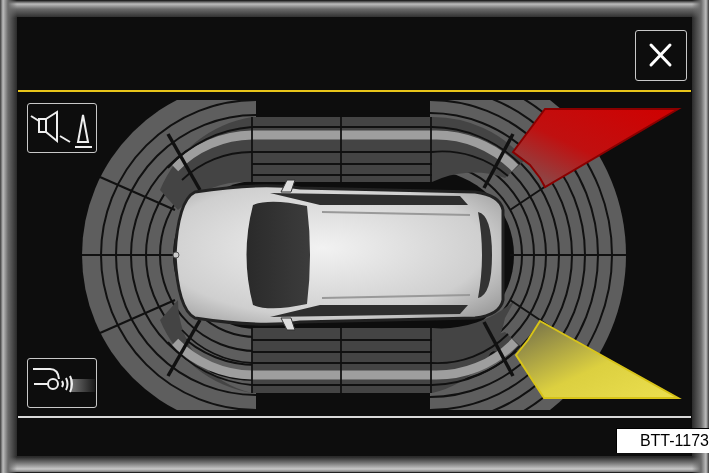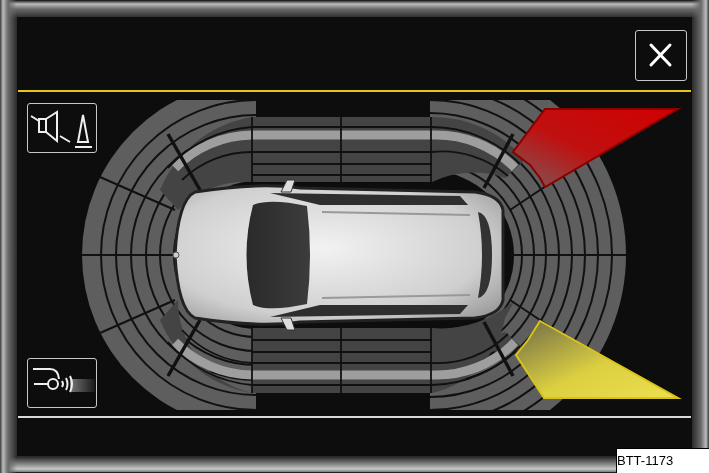--- a/index.html
+++ b/index.html
@@ -11,22 +11,22 @@
     background:linear-gradient(90deg,#3a3a3a 0px,#bdbdbd 3px,#6a6a6a 8px,rgba(0,0,0,0) 17px,rgba(0,0,0,0) 692px,#6a6a6a 701px,#bdbdbd 706px,#3a3a3a 709px);}
   .screen{position:absolute;left:17px;top:17px;width:675px;height:439px;background:#0d0d0d;}
   .yline{position:absolute;left:18px;top:90px;width:673px;height:2px;}
   .wline{position:absolute;left:18px;top:416px;width:673px;height:2px;}
   .btn{position:absolute;box-sizing:border-box;border:1.5px solid #c8c8c8;border-radius:3px;background:#0d0d0d;cursor:pointer;}
   .btn svg{position:absolute;left:0;top:0;}
   .close-btn{left:635px;top:30px;width:52px;height:51px;}
   .spk-btn{left:27px;top:103px;width:70px;height:50px;}
   .sens-btn{left:27px;top:358px;width:70px;height:50px;}
   .scene{position:absolute;left:0;top:0;}
-  .label{position:absolute;left:616px;top:448px;width:93px;height:25px;background:#fff;border:1px solid #000;border-right:none;border-bottom:none;box-sizing:border-box;
-    font-family:"Liberation Sans",sans-serif;font-size:13px;line-height:23px;text-align:left;color:#000;}
+  .label{position:absolute;left:616px;top:428px;width:93px;height:25px;background:#fff;border:1px solid #000;border-right:none;border-bottom:none;box-sizing:border-box;
+    font-family:"Liberation Sans",sans-serif;font-size:16px;line-height:23px;text-align:right;color:#000;}
 </style>
 </head>
 <body>
 
 <div class="bezel"></div>
 <div class="bezel-side"></div>
 <div class="screen"></div>
 <div class="yline" style="background:#e8c51a"></div>
 <div class="wline" style="background:#d8d8d8"></div>
 

